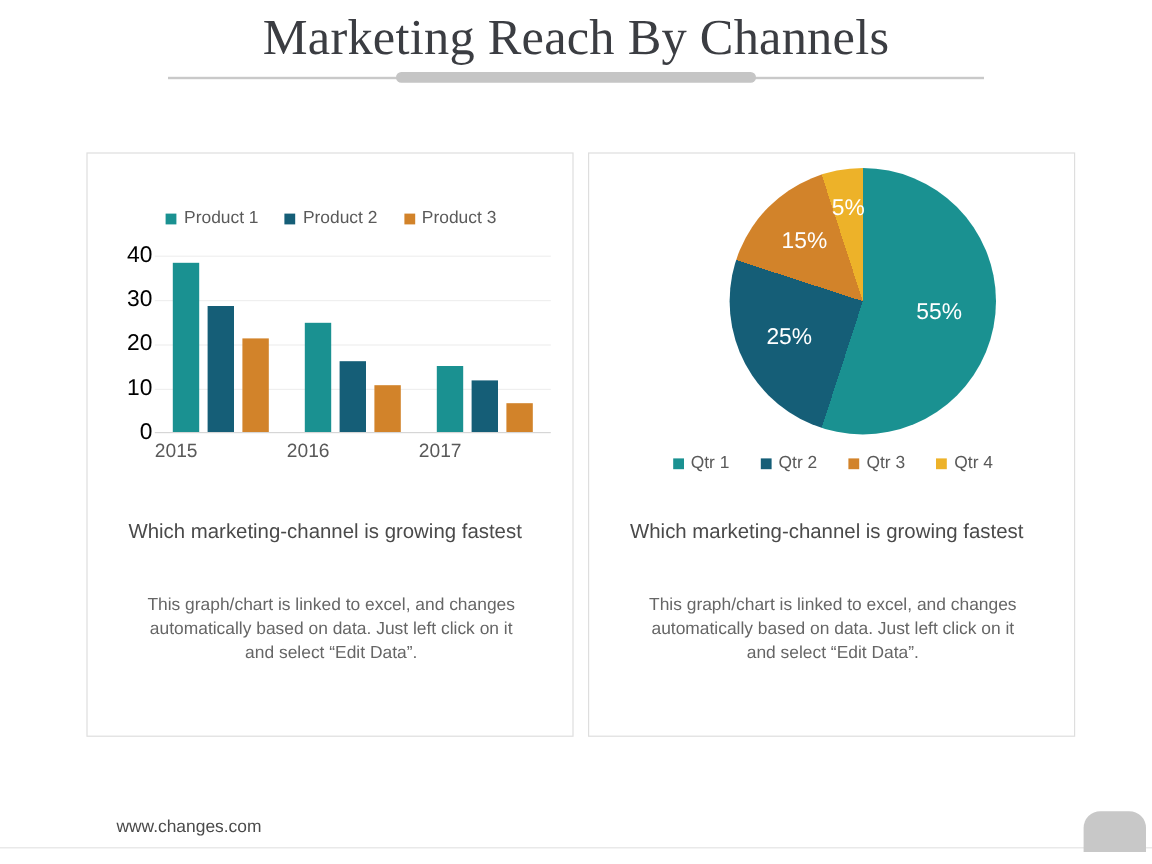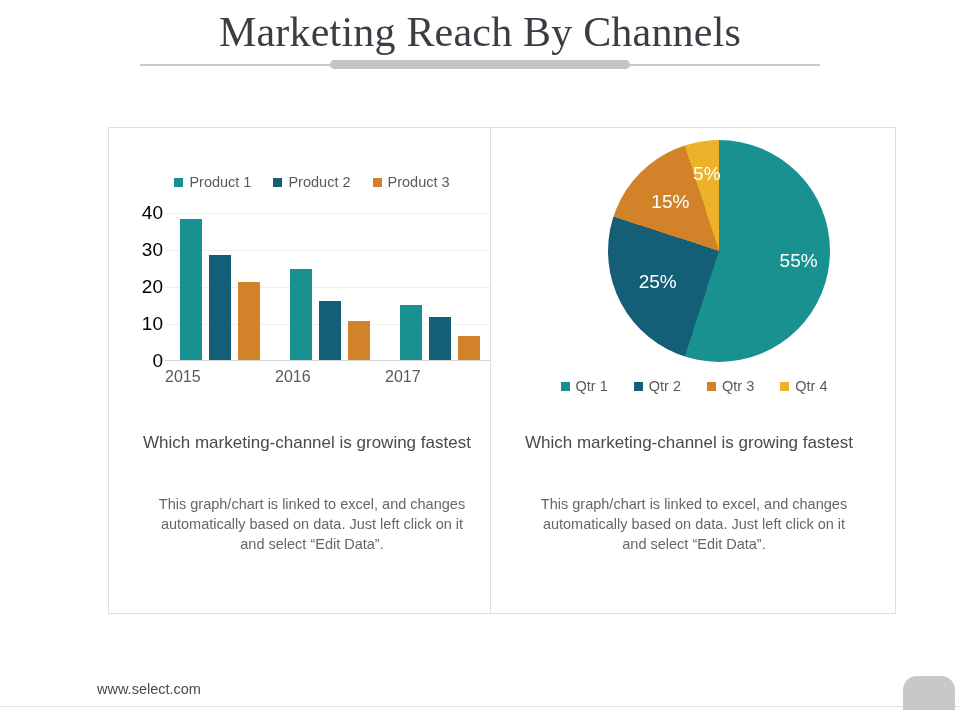--- a/index.html
+++ b/index.html
@@ -48,21 +48,21 @@
 
   
   .panel {
     position: absolute;
     top: 127px;
     height: 487px;
     background: #ffffff;
     border: 1px solid #dedede;
     box-sizing: border-box;
   }
-  #panel-left  { left: 72px;  width: 406px; margin-left: 36px; }
+  #panel-left  { left: 72px;  width: 406px; }
   #panel-right { left: 490px; width: 406px; }
 
   
   #bar-chart-area {
     position: absolute;
     left: 0; top: 0;
     width: 406px; height: 290px;
   }
   #bar-legend {
     position: absolute;
@@ -296,21 +296,21 @@
 
   <div class="panel-heading">Which marketing-channel is growing fastest</div>
   <div class="panel-body">This graph/chart is linked to excel, and changes automatically based on data. Just left click on it and select “Edit Data”.</div>
 </div>
 
 <div class="panel" id="panel-right">
 
   <div id="pie-chart-area">
     <div id="pie" style="background: conic-gradient(rgb(26, 145, 145) 0deg, rgb(26, 145, 145) 198deg, rgb(21, 94, 119) 198deg, rgb(21, 94, 119) 288deg, rgb(210, 131, 42) 288deg, rgb(210, 131, 42) 342deg, rgb(237, 178, 41) 342deg, rgb(237, 178, 41) 360deg);"></div>
     <div id="pie-labels">
-        <div class="pie-label" style="left: 291.587px; top: 133.071px; transform: translate(-50%, -50%); margin-left: 16px;">55%</div>
+        <div class="pie-label" style="left: 291.587px; top: 133.071px; transform: translate(-50%, -50%);">55%</div>
         <div class="pie-label" style="left: 166.681px; top: 154.244px; transform: translate(-50%, -50%);">25%</div>
         <div class="pie-label" style="left: 179.337px; top: 74.3369px; transform: translate(-50%, -50%);">15%</div>
         <div class="pie-label" style="left: 215.845px; top: 46.2566px; transform: translate(-50%, -50%);">5%</div>
       </div>
     <div id="pie-legend">
         <div class="legend-item">
           <span class="legend-swatch" style="background: rgb(26, 145, 145);"></span>
           <span>Qtr 1</span>
         </div>
         <div class="legend-item">
@@ -326,14 +326,14 @@
           <span>Qtr 4</span>
         </div>
       </div>
   </div>
 
   <div class="panel-heading">Which marketing-channel is growing fastest</div>
   <div class="panel-body">This graph/chart is linked to excel, and changes automatically based on data. Just left click on it and select “Edit Data”.</div>
 </div>
 
 <div id="footer-divider"></div>
-<div id="footer-url">www.select.com</div>
+<div id="footer-url">www.changes.com</div>
 <div id="corner-shape"></div>
 
 </body></html>

